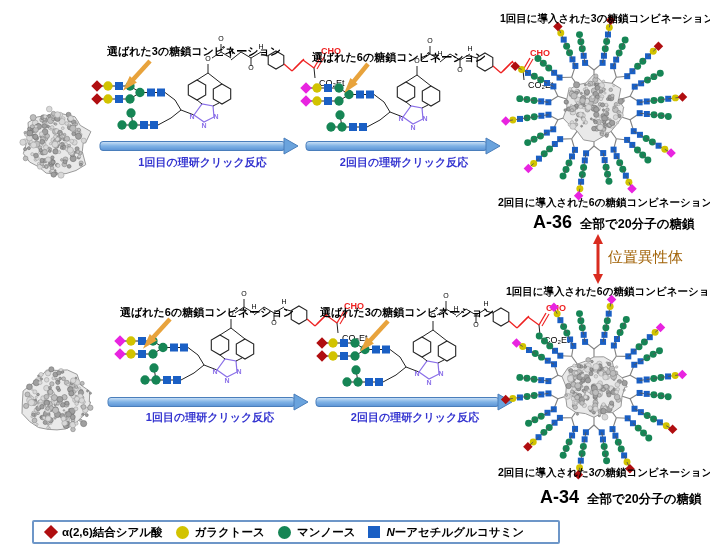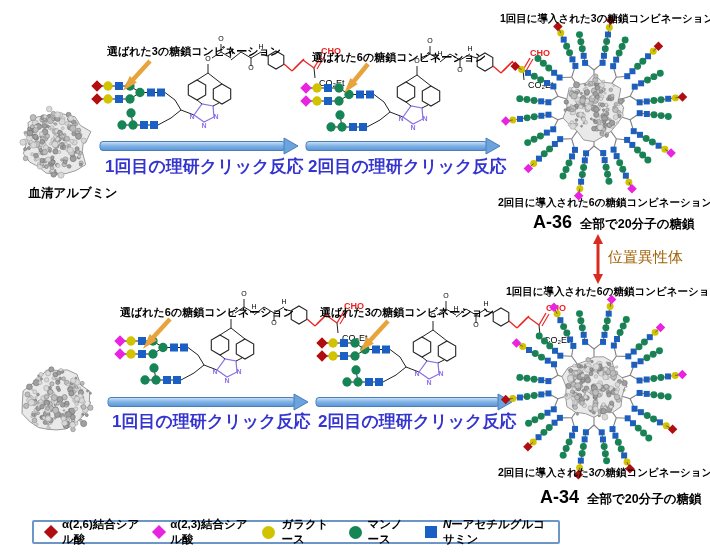--- a/index.html
+++ b/index.html
@@ -2,21 +2,21 @@
 <html><head>
 <meta charset="utf-8">
 <style>
   html,body{margin:0;padding:0;background:#fff;}
   #stage{
     position:relative;width:710px;height:554px;background:#ffffff;overflow:hidden;
     font-family:"Liberation Sans","DejaVu Sans",sans-serif;
   }
   .lbl{position:absolute;white-space:nowrap;color:#000;}
   .panel-title{font-size:11px;font-weight:bold;}
-  .rxn-label{font-size:17px;font-weight:bold;color:#3434d0;text-align:center;}
+  .rxn-label{font-size:11px;font-weight:bold;color:#3434d0;text-align:center;}
   .cluster-caption{font-size:10.5px;font-weight:bold;}
   .product-line{font-size:12.5px;font-weight:bold;}
   .product-name{font-size:18px;font-weight:bold;margin-right:8px;}
   .isomer{font-size:15px;font-weight:normal;color:#a16207;}
   .protein-label{font-size:12.5px;font-weight:bold;}
   svg text{font-family:"Liberation Sans","DejaVu Sans",sans-serif;}
   #legend{
     position:absolute;left:32px;top:520px;width:528px;height:24px;
     border:2px solid #6d96c8;border-radius:2px;background:#fff;
     display:flex;align-items:center;gap:0;box-sizing:border-box;padding:0 6px 0 12px;
@@ -1556,21 +1556,20 @@
         <circle cx="585.2230867034273" cy="366.8518850099027" r="1.3384835166856646" fill="#9f9f9f" stroke="#666" stroke-width="0.5"></circle>
         <circle cx="584.7053232940644" cy="391.71014725599906" r="1.3541822737082838" fill="#bdbdbd" stroke="#777" stroke-width="0.5"></circle>
         <circle cx="576.1927678156097" cy="372.91880662547766" r="1.7727444119751454" fill="#d8d8d8" stroke="#999" stroke-width="0.5"></circle>
         <circle cx="582.0127313261266" cy="403.0553567417579" r="2.2938987908884885" fill="#bdbdbd" stroke="#777" stroke-width="0.5"></circle>
         <circle cx="578.8068844354875" cy="366.2093231599772" r="1.9654115753248333" fill="#9f9f9f" stroke="#666" stroke-width="0.5"></circle>
         <circle cx="595.9008406509971" cy="376.3631482548567" r="1.7607482220977544" fill="#d8d8d8" stroke="#999" stroke-width="0.5"></circle>
         <circle cx="604.9141103512783" cy="417.1139362241699" r="3.0174727289006116" fill="#d8d8d8" stroke="#999" stroke-width="0.5"></circle>
       </g>
     </svg>
 
-  <div class="lbl protein-label" style="left:18px;top:185px;width:110px;text-align:center">血清アルブミン</div>
 
   <div class="lbl panel-title" style="left:107px;top:44px">選ばれた3の糖鎖コンビネーション</div>
   <div class="lbl panel-title" style="left:312px;top:50px">選ばれた6の糖鎖コンビネーション</div>
 
   <div class="lbl rxn-label" style="left:105px;top:155px;width:195px">1回目の理研クリック反応</div>
   <div class="lbl rxn-label" style="left:308px;top:155px;width:192px">2回目の理研クリック反応</div>
 
   <div class="lbl cluster-caption" style="left:500px;top:12px">1回目に導入された3の糖鎖コンビネーション</div>
   <div class="lbl cluster-caption" style="left:498px;top:196px">2回目に導入された6の糖鎖コンビネーション</div>
   <div class="lbl product-line" style="left:533px;top:212px"><span class="product-name">A-36</span><span>全部で20分子の糖鎖</span></div>
@@ -1586,24 +1585,20 @@
 
   <div class="lbl rxn-label" style="left:112px;top:410px;width:196px">1回目の理研クリック反応</div>
   <div class="lbl rxn-label" style="left:318px;top:410px;width:194px">2回目の理研クリック反応</div>
 
   <div id="legend">
     <div class="leg-item">
       <span class="leg-icon diamond" style="background: rgb(176, 14, 16);"></span>
       <span class="leg-text"><span class="it"></span><span>α(2,6)結合シアル酸</span></span>
     </div>
     <div class="leg-item">
-      <span class="leg-icon diamond" style="background: rgb(232, 36, 224);"></span>
-      <span class="leg-text"><span class="it"></span><span>α(2,3)結合シアル酸</span></span>
-    </div>
-    <div class="leg-item">
       <span class="leg-icon circle" style="background: rgb(210, 195, 0);"></span>
       <span class="leg-text"><span class="it"></span><span>ガラクトース</span></span>
     </div>
     <div class="leg-item">
       <span class="leg-icon circle" style="background: rgb(22, 133, 85);"></span>
       <span class="leg-text"><span class="it"></span><span>マンノース</span></span>
     </div>
     <div class="leg-item">
       <span class="leg-icon square" style="background: rgb(26, 95, 196);"></span>
       <span class="leg-text"><span class="it">N</span><span>ーアセチルグルコサミン</span></span>

